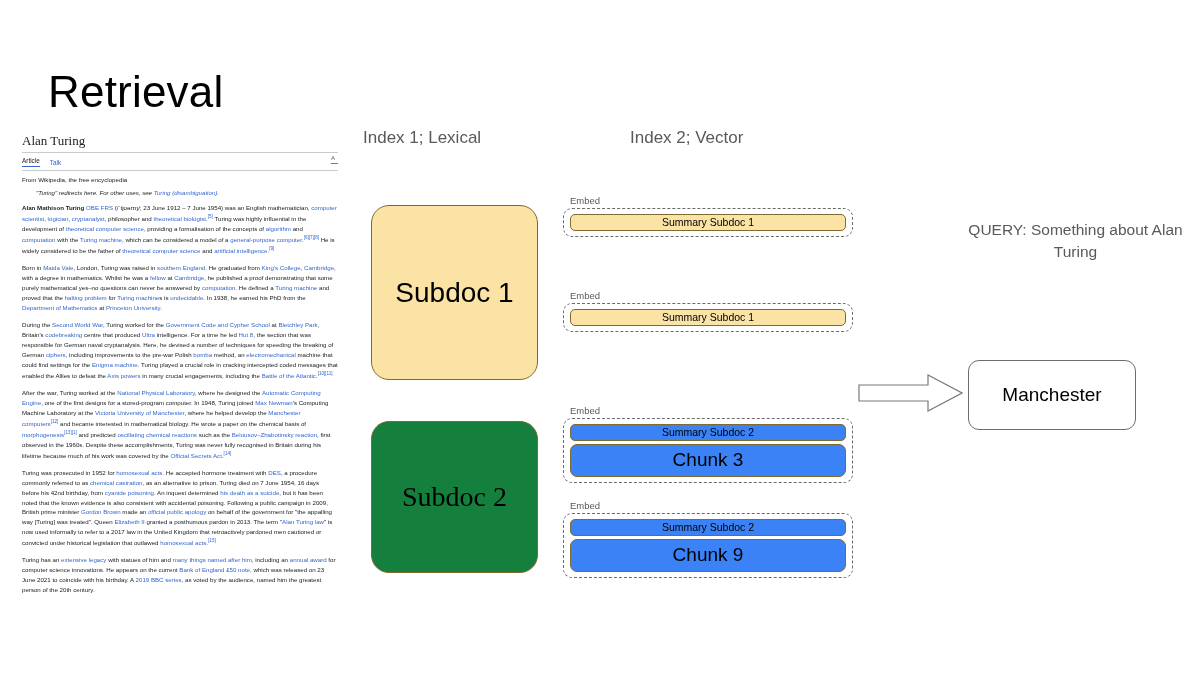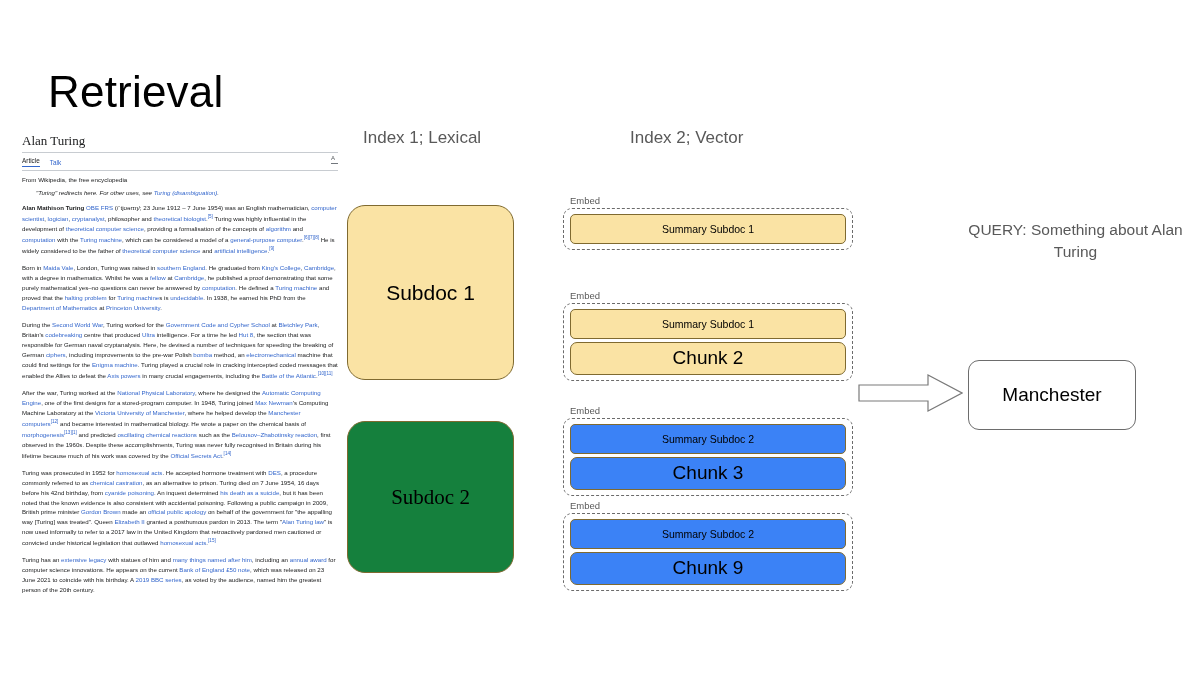--- a/index.html
+++ b/index.html
@@ -116,23 +116,24 @@
   #header-index2 { left: 630px; top: 128px; }
 
   
   .subdoc {
     position: absolute;
     border: 1px solid #7f6a30;
     border-radius: 18px;
     display: flex;
     align-items: center;
     justify-content: center;
-    font-size: 21px;
-    color: #000;
-    box-sizing: border-box;
+    font-size: 28px;
+    color: #000;
+    box-sizing: border-box;
+    margin-left: 24px;
   }
   #subdoc-1 {
     left: 347px; top: 205px; width: 167px; height: 175px;
     background: #FAE3A4;
   }
   #subdoc-2 {
     left: 347px; top: 421px; width: 167px; height: 152px;
     background: #15803d;
     font-family: Liberation Serif, serif;
   }
@@ -148,21 +149,21 @@
   }
   .dashed-box {
     border: 1.3px dashed #6b6b6b;
     border-radius: 9px;
     padding: 5px 6px;
     box-sizing: border-box;
   }
   .summary-pill {
     border: 1px solid #7f6a30;
     border-radius: 5px;
-    height: 30px;
+    height: 17px;
     display: flex;
     align-items: center;
     justify-content: center;
     font-size: 10.5px;
     color: #000;
     box-sizing: border-box;
   }
   .chunk-box {
     border: 1px solid #7f6a30;
     border-radius: 7px;
@@ -260,21 +261,20 @@
   <div class="embed-label">Embed</div>
   <div class="dashed-box">
     <div class="summary-pill">Summary Subdoc 1</div>
   </div>
 </div>
 
 <div class="embed-group tone-light" id="embed-group-2">
   <div class="embed-label">Embed</div>
   <div class="dashed-box">
     <div class="summary-pill">Summary Subdoc 1</div>
-    <div class="chunk-box">Chunk 2</div>
   </div>
 </div>
 
 <div class="embed-group tone-dark" id="embed-group-3">
   <div class="embed-label">Embed</div>
   <div class="dashed-box">
     <div class="summary-pill">Summary Subdoc 2</div>
     <div class="chunk-box">Chunk 3</div>
   </div>
 </div>

